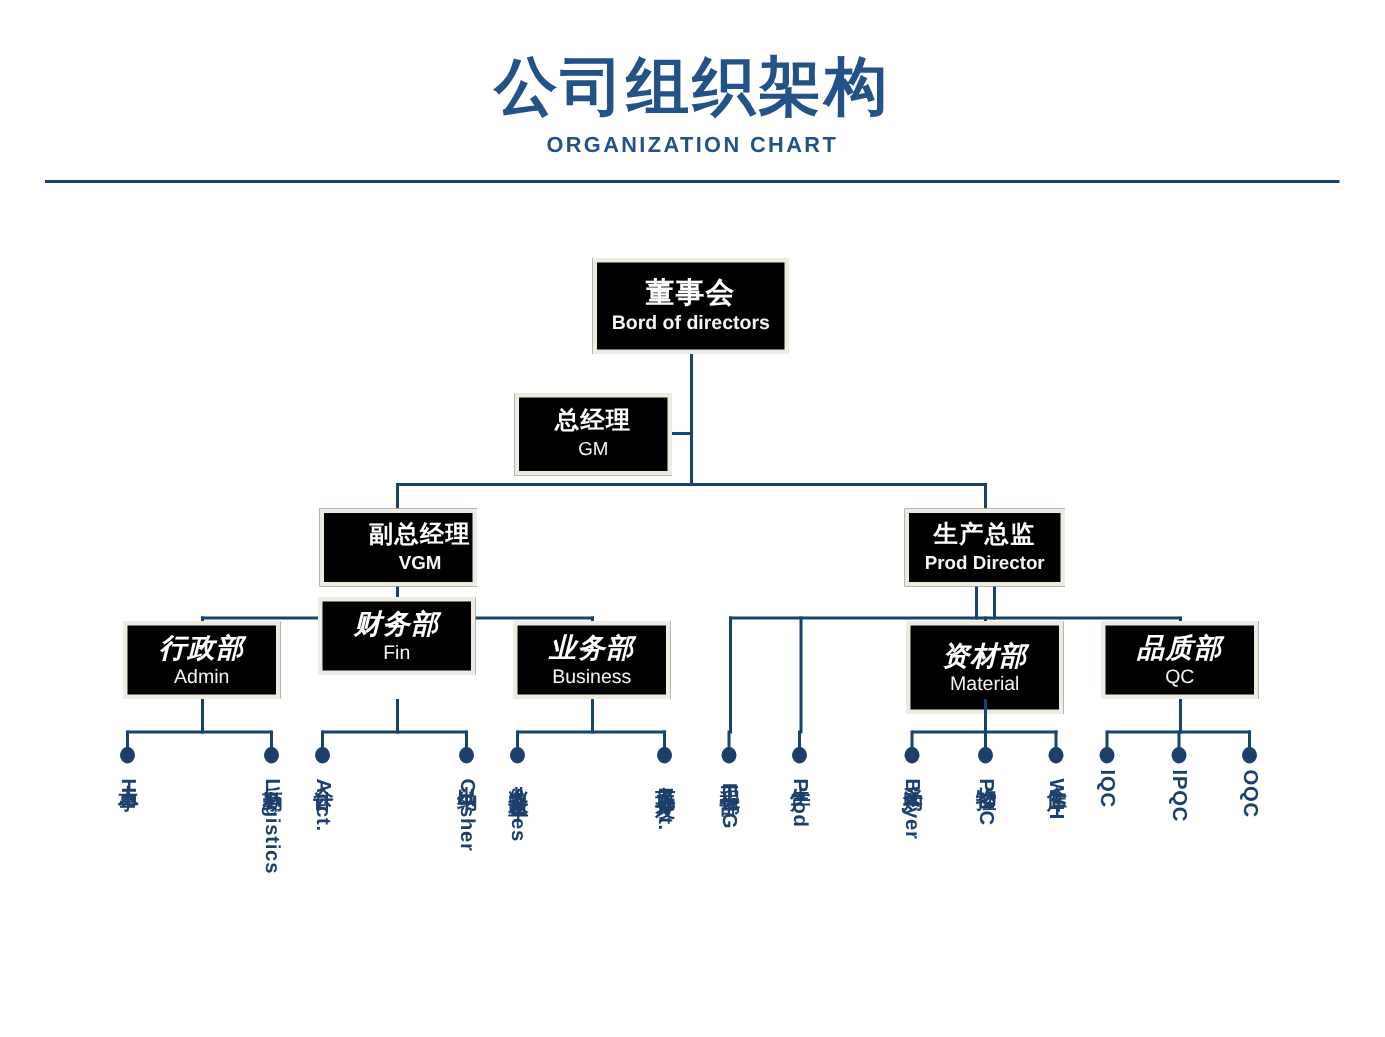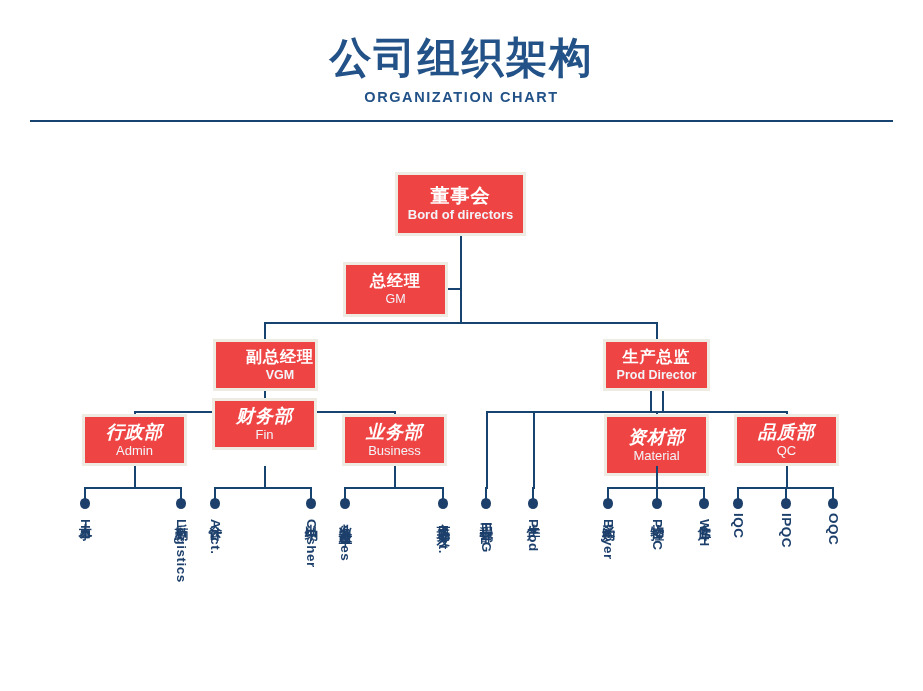--- a/index.html
+++ b/index.html
@@ -58,21 +58,21 @@
   #chart {
     position: absolute;
     left: 0; top: 0;
     width: 923px;
     height: 691px;
   }
 
   
   .node {
     position: absolute;
-    background: #ef4444;
+    background: #000000;
     border: 3px solid #eeece2;
     box-sizing: border-box;
     display: flex;
     flex-direction: column;
     align-items: center;
     justify-content: center;
     text-align: center;
     color: #ffffff;
   }
   .node .cn {

